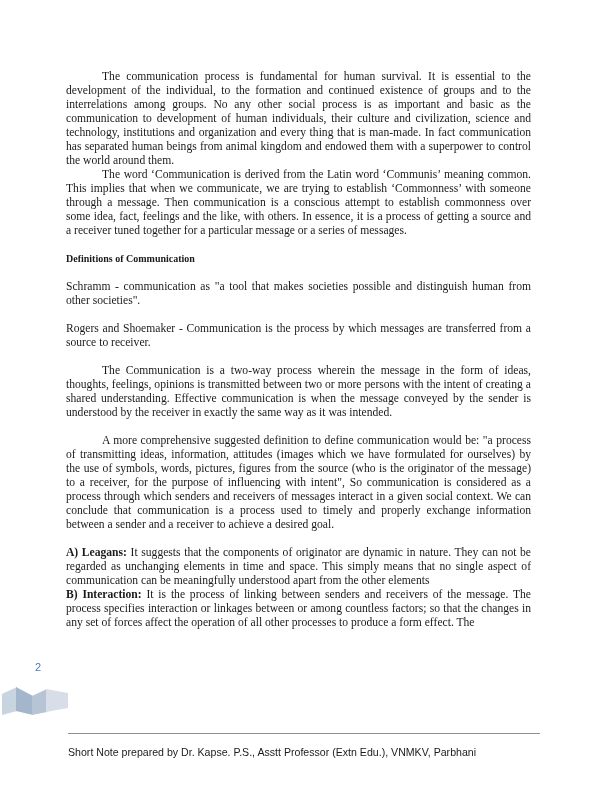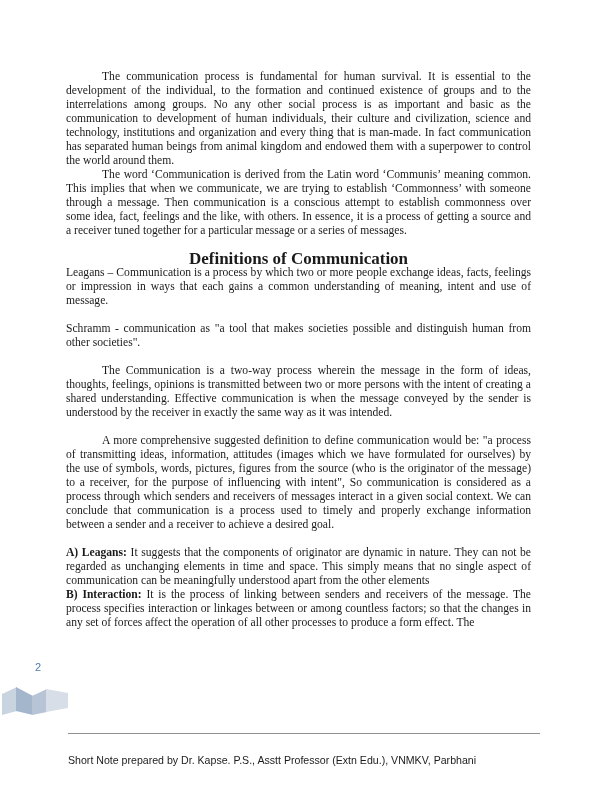--- a/index.html
+++ b/index.html
@@ -27,23 +27,23 @@
     font-size: 11.6px;
     line-height: 14px;
     text-align: justify;
   }
   .para { margin: 0; }
   .para.indent { text-indent: 36px; }
   .para.gap { margin-top: 14px; }
   .heading {
     margin: 14px 0 0 0;
     font-weight: bold;
-    font-size: 17px;
+    font-size: 10px;
     line-height: 14px;
-    text-align: center;
+    text-align: left;
   }
   .def-label { font-weight: bold; }
   .page-number {
     position: absolute;
     left: 31px;
     top: 660px;
     width: 14px;
     text-align: center;
     font-family: "Liberation Sans", sans-serif;
     font-size: 11px;
@@ -55,41 +55,41 @@
     top: 684px;
     width: 66px;
     height: 31px;
   }
   .footer {
     position: absolute;
     left: 68px;
     top: 733px;
     width: 472px;
     border-top: 1px solid #909090;
-    padding-top: 20px;
+    padding-top: 12px;
     font-family: "Liberation Sans", sans-serif;
     font-size: 10.6px;
     line-height: 13px;
     color: #1b1b1b;
     text-align: left;
   }
 </style>
 </head>
 <body>
 
 <div class="page">
 
   <div class="text-column">
     <p class="para indent">The communication process is fundamental for human survival. It is essential to the development of the individual, to the formation and continued existence of groups and to the interrelations among groups. No any other social process is as important and basic as the communication to development of human individuals, their culture and civilization, science and technology, institutions and organization and every thing that is man-made. In fact communication has separated human beings from animal kingdom and endowed them with a superpower to control the world around them.</p>
     <p class="para indent">The word ‘Communication is derived from the Latin word ‘Communis’ meaning common. This implies that when we communicate, we are trying to establish ‘Commonness’ with someone through a message. Then communication is a conscious attempt to establish commonness over some idea, fact, feelings and the like, with others. In essence, it is a process of getting a source and a receiver tuned together for a particular message or a series of messages.</p>
 
     <p class="heading">Definitions of Communication</p>
 
-    <p class="para">Leagans – Communication is a process by which two or more people exchange ideas, facts, feelings or impression in ways that each gains a common understanding of meaning, intent and use of message.</p>
     <p class="para gap">Schramm - communication as "a tool that makes societies possible and distinguish human from other societies".</p>
+    <p class="para gap">Rogers and Shoemaker - Communication is the process by which messages are transferred from a source to receiver.</p>
 
     <p class="para gap indent">The Communication is a two-way process wherein the message in the form of ideas, thoughts, feelings, opinions is transmitted between two or more persons with the intent of creating a shared understanding. Effective communication is when the message conveyed by the sender is understood by the receiver in exactly the same way as it was intended.</p>
     <p class="para gap indent">A more comprehensive suggested definition to define communication would be: "a process of transmitting ideas, information, attitudes (images which we have formulated for ourselves) by the use of symbols, words, pictures, figures from the source (who is the originator of the message) to a receiver, for the purpose of influencing with intent", So communication is considered as a process through which senders and receivers of messages interact in a given social context. We can conclude that communication is a process used to timely and properly exchange information between a sender and a receiver to achieve a desired goal.</p>
 
     <p class="para gap"><span class="def-label">A) Leagans:</span><span> It suggests that the components of originator are dynamic in nature. They can not be regarded as unchanging elements in time and space. This simply means that no single aspect of communication can be meaningfully understood apart from the other elements</span></p>
     <p class="para"><span class="def-label">B) Interaction:</span><span> It is the process of linking between senders and receivers of the message. The process specifies interaction or linkages between or among countless factors; so that the changes in any set of forces affect the operation of all other processes to produce a form effect. The</span></p>
   </div>
 
   <div class="page-number" style="color: rgb(78, 123, 176);">2</div>
 

